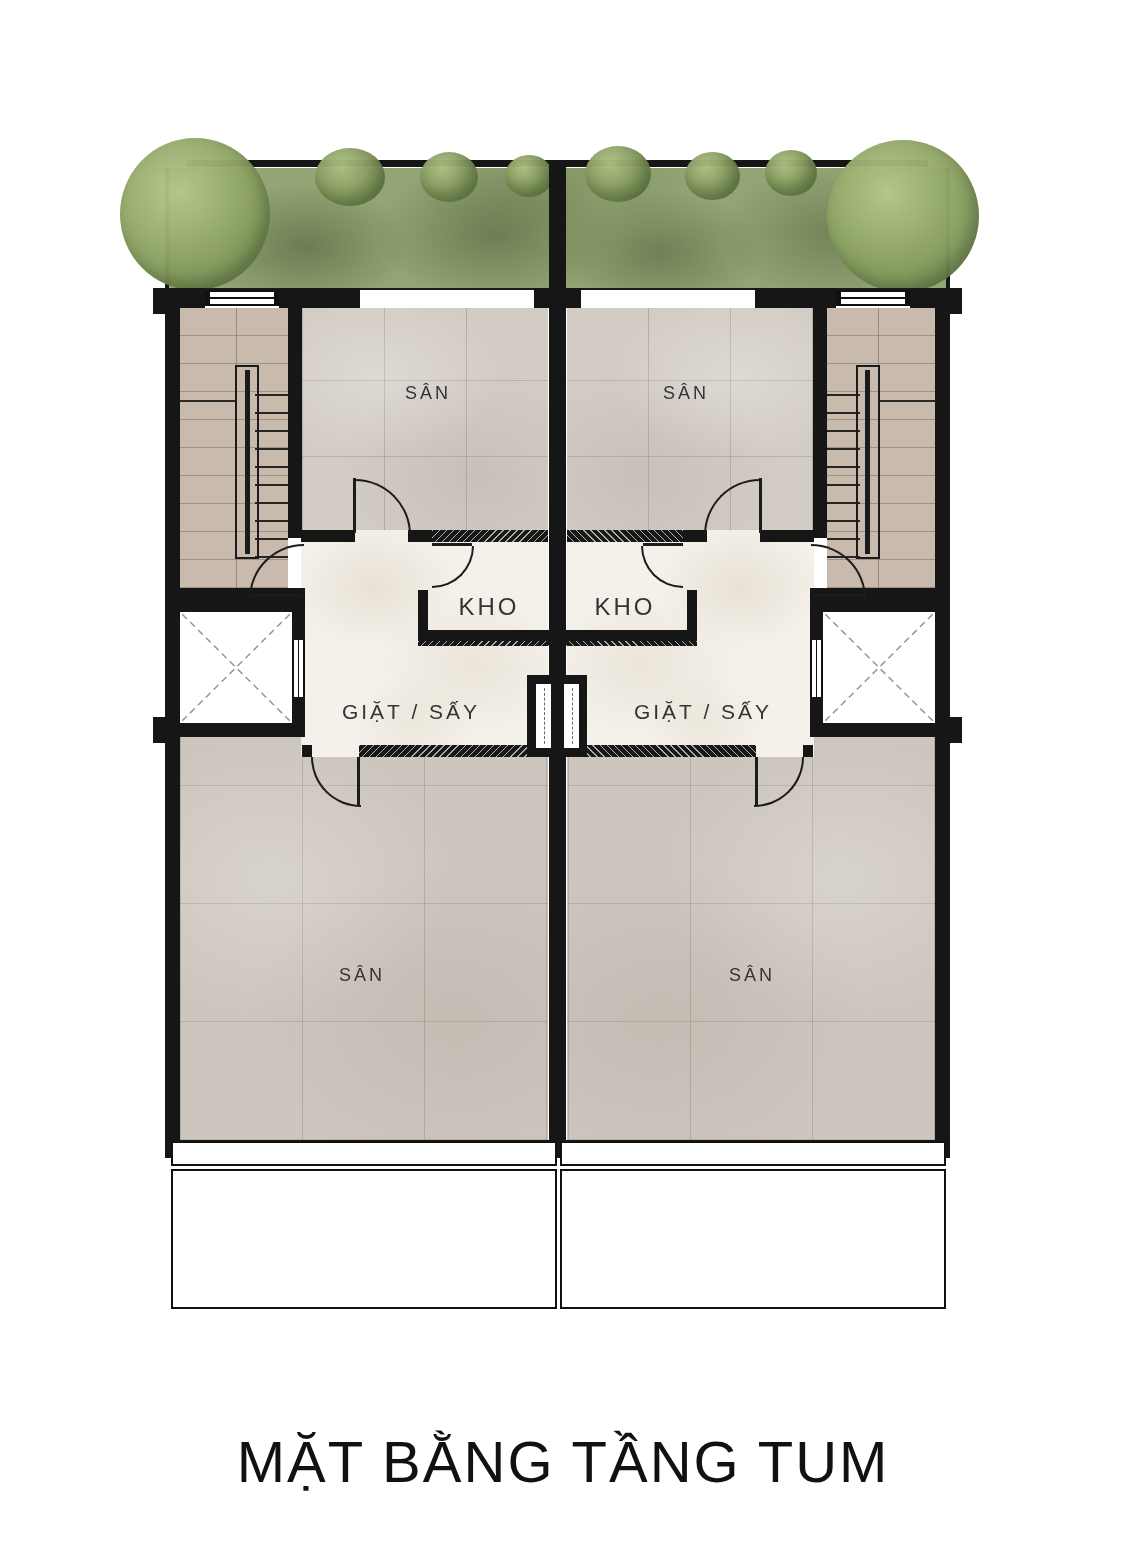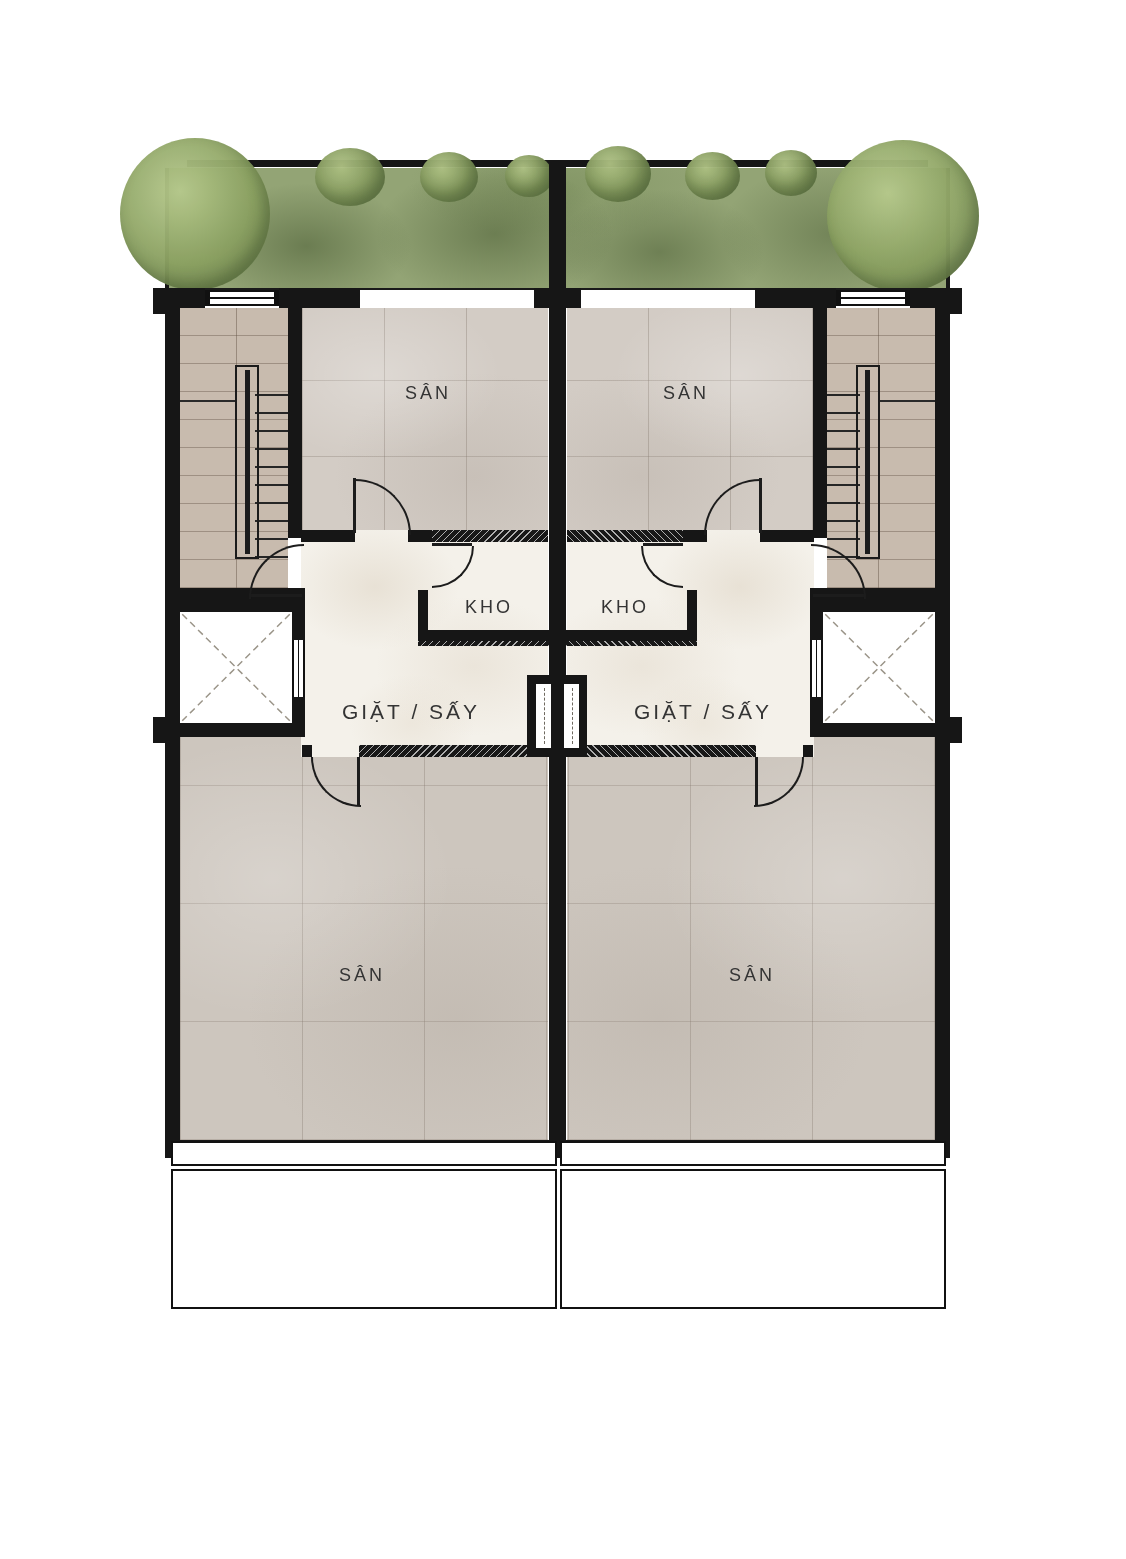--- a/index.html
+++ b/index.html
@@ -60,21 +60,21 @@
       radial-gradient(200px 70px at 50% 15%, rgba(120,140,90,.55), transparent 75%);}
   .bush{position:absolute;border-radius:50%;
     background:radial-gradient(circle at 38% 32%, #adc083, #83985d 55%, #64784a 100%);
     box-shadow:inset -6px -8px 14px rgba(40,60,25,.35);opacity:.96;}
   .bush.big{background:radial-gradient(circle at 40% 35%, #b6c98c, #8aa061 55%, #66794a 100%);}
   .elev-x{position:absolute;left:0;top:0;width:100%;height:100%;}
   .slotline{position:absolute;left:50%;top:4px;bottom:4px;width:0;border-left:1.5px dashed #6f6a60;}
   .room-label{position:absolute;transform:translate(-50%,-50%);color:var(--c-label);
     letter-spacing:3px;white-space:nowrap;}
   .room-label.san{font-size:18px;}
-  .room-label.kho{font-size:18px;}
+  .room-label.kho{font-size:24px;}
   .room-label.laundry{font-size:21px;}
   .ledge{position:absolute;background:#fff;border:2px solid #111;box-sizing:border-box;}
   .title{position:absolute;left:0;right:0;top:1428px;text-align:center;font-size:58px;
     letter-spacing:2px;color:#111;font-weight:400;}
 </style>
 </head>
 <body>
 
 <div class="canvas">
   <div class="plan">
@@ -211,13 +211,14 @@
   <div class="room-label laundry" style="left:411px;top:712px;">GIẶT / SẤY</div>
   <div class="room-label laundry" style="left:703px;top:712px;">GIẶT / SẤY</div>
   <div class="room-label san" style="left:362px;top:975px;">SÂN</div>
   <div class="room-label san" style="left:752px;top:975px;">SÂN</div>
 
   <div class="ledge" style="left:171px;top:1141px;width:386px;height:25px;border-width:2.5px;"></div>
   <div class="ledge" style="left:560px;top:1141px;width:386px;height:25px;border-width:2.5px;"></div>
   <div class="ledge" style="left:171px;top:1169px;width:386px;height:140px;"></div>
   <div class="ledge" style="left:560px;top:1169px;width:386px;height:140px;"></div>
 
+  <div class="title">MẶT BẰNG TẦNG TUM</div>
 </div>
 
 </body></html>

